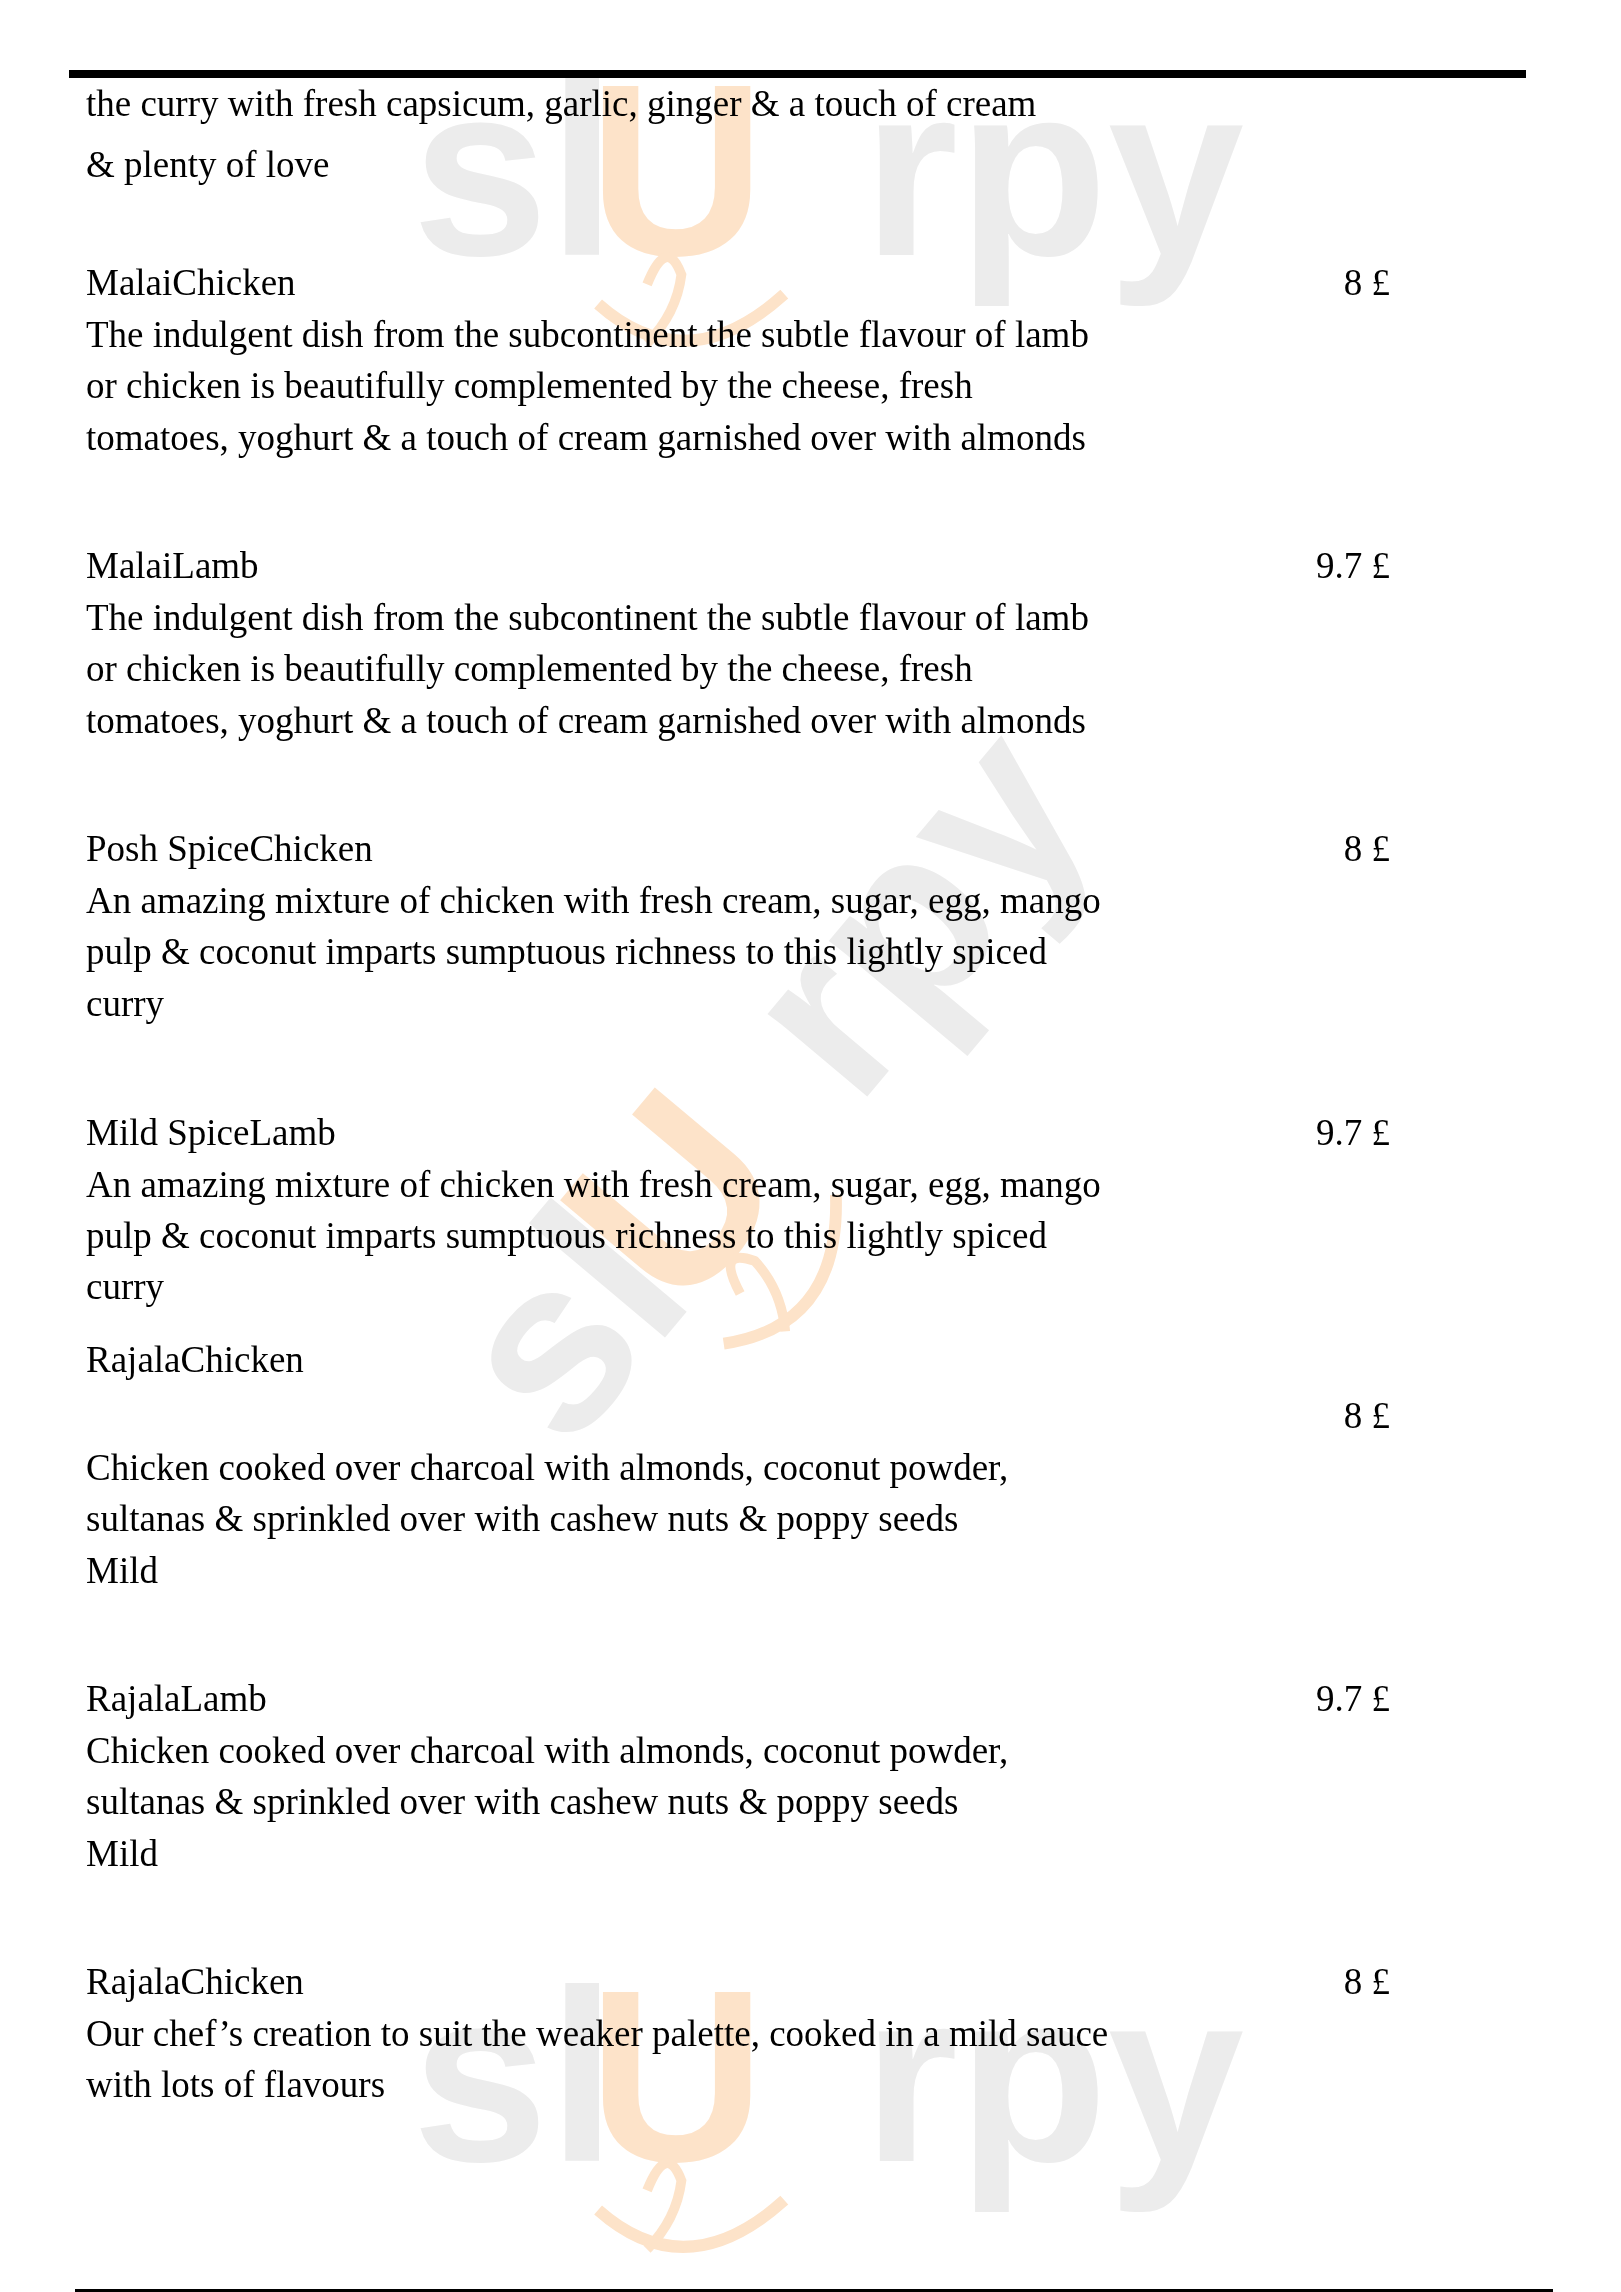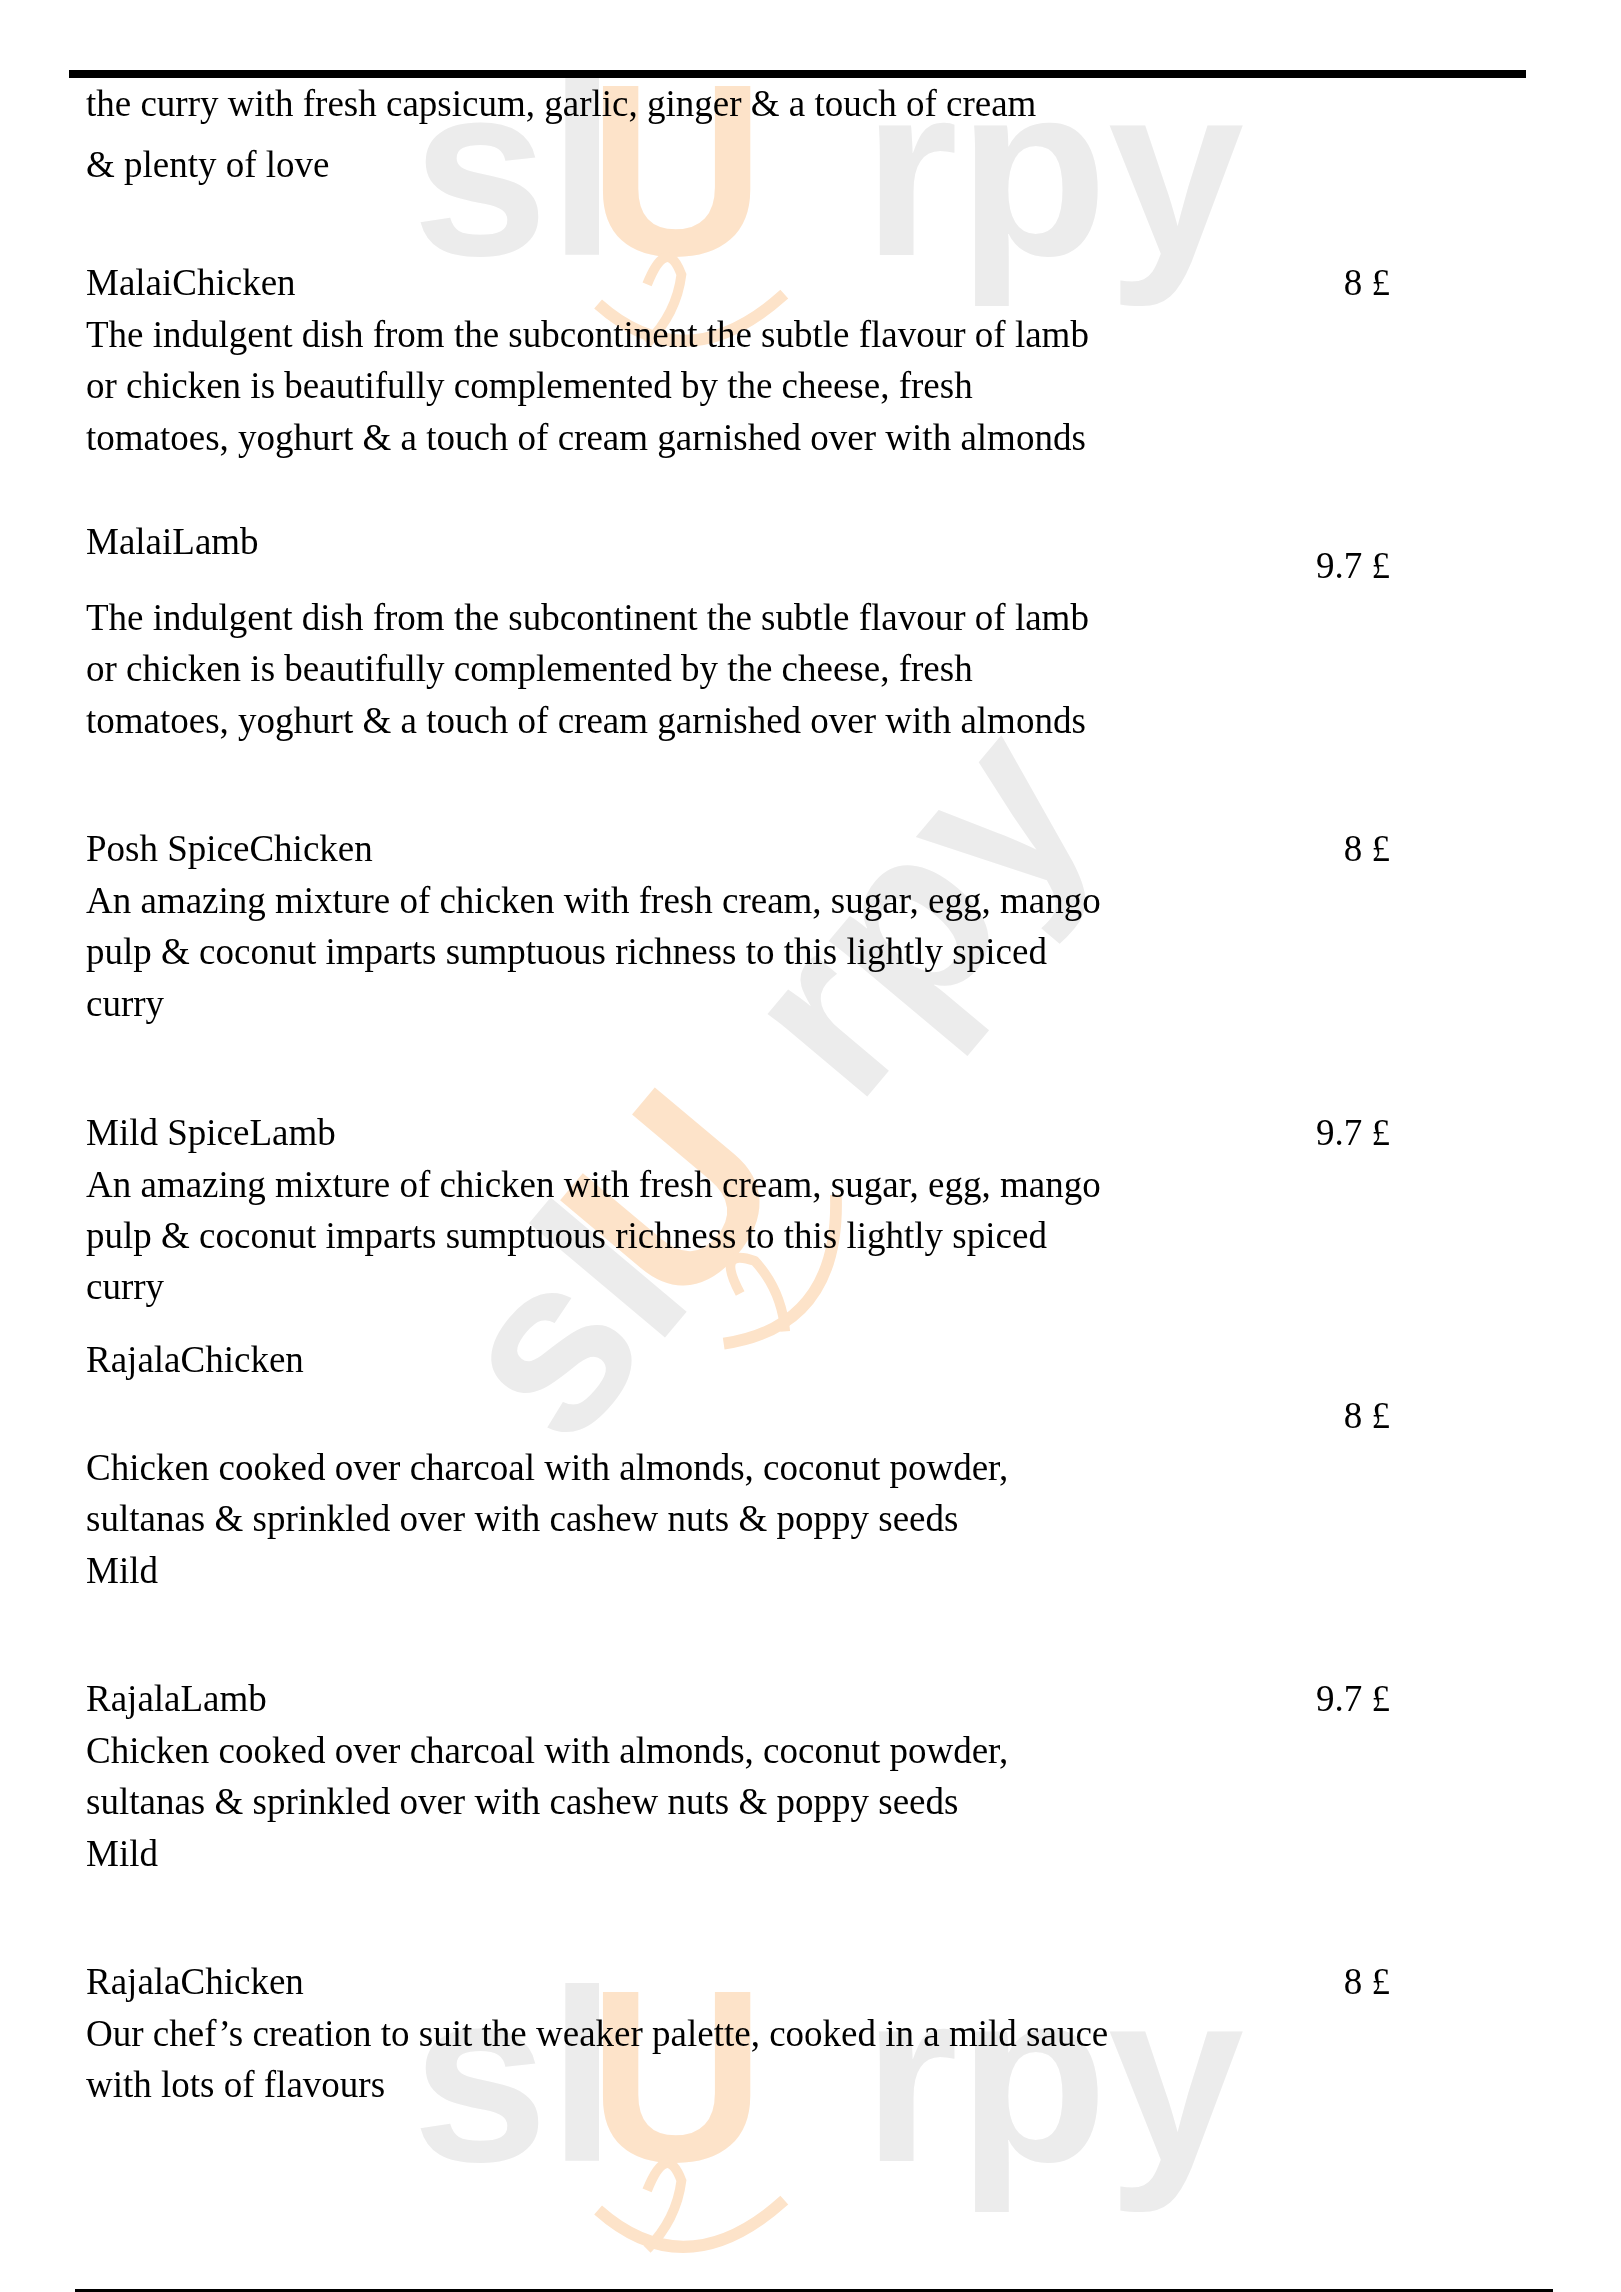--- a/index.html
+++ b/index.html
@@ -63,21 +63,21 @@
 
   <div>
     <div class="line" style="top:257px;text-align:center;">MalaiChicken</div>
     <div class="price" style="top:257px;">8 £</div>
     <div class="line" style="top:309px;">The indulgent dish from the subcontinent the subtle flavour of lamb</div>
     <div class="line" style="top:360px;">or chicken is beautifully complemented by the cheese, fresh</div>
     <div class="line" style="top:412px;">tomatoes, yoghurt &amp; a touch of cream garnished over with almonds</div>
   </div>
 
   <div>
-    <div class="line" style="top:516px;">MalaiLamb</div>
+    <div class="line" style="top:540px;">MalaiLamb</div>
     <div class="price" style="top:540px;">9.7 £</div>
     <div class="line" style="top:592px;">The indulgent dish from the subcontinent the subtle flavour of lamb</div>
     <div class="line" style="top:643px;">or chicken is beautifully complemented by the cheese, fresh</div>
     <div class="line" style="top:695px;">tomatoes, yoghurt &amp; a touch of cream garnished over with almonds</div>
   </div>
 
   <div>
     <div class="line" style="top:823px;">Posh SpiceChicken</div>
     <div class="price" style="top:823px;">8 £</div>
     <div class="line" style="top:875px;">An amazing mixture of chicken with fresh cream, sugar, egg, mango</div>

